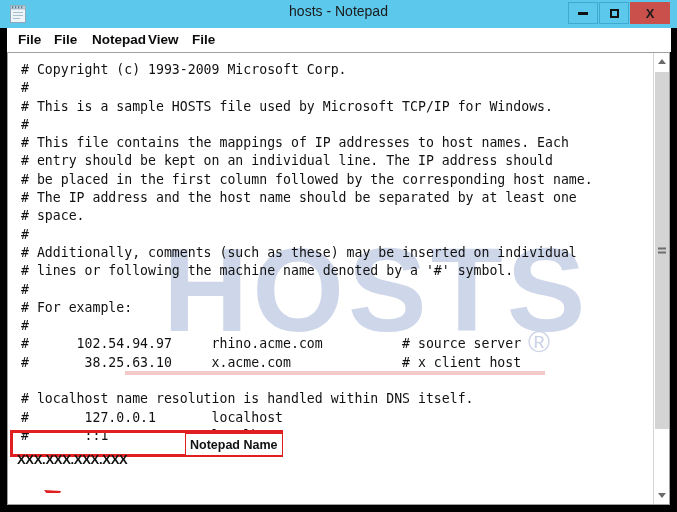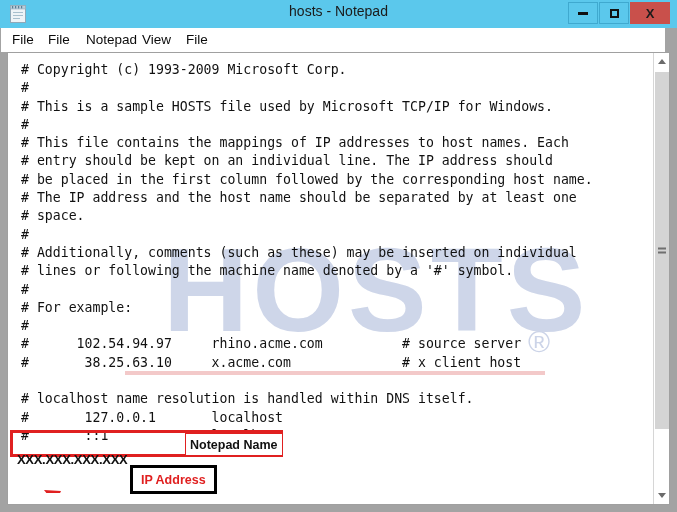--- a/index.html
+++ b/index.html
@@ -13,21 +13,21 @@
     overflow: hidden;
     font-family: "Liberation Sans", sans-serif;
   }
 
   
   #window {
     position: absolute;
     left: 0; top: 0;
     width: 677px;
     height: 512px;
-    background: #a3a3a3;        
+    background: #000000;        
     box-sizing: border-box;
   }
 
   
   #titlebar {
     position: absolute;
     left: 0; top: 0;
     width: 677px;
     height: 28px;
     background: #5bc8ec;
@@ -79,25 +79,26 @@
   .glyph-max {
     display: block;
     width: 9px; height: 9px;
     border: 2px solid #111;
     box-sizing: border-box;
   }
 
   
   #menubar {
     position: absolute;
-    left: 1px; top: 28px;
+    left: 7px; top: 28px;
     width: 663px;
     height: 24px;
     background: #ffffff;
     border-left: 1px solid #ffffff;
+    font-weight: bold;
   }
   .menu-item {
     position: absolute;
     top: 3px;
     font-size: 13.5px;
     color: #0b0b0b;
     font-family: "Liberation Sans", sans-serif;
     padding: 1px 4px;
   }
   #menu-file   { left: 6px; }
@@ -381,23 +382,20 @@
 
         <div id="anno-servername-box">
           <span id="anno-servername-label">Notepad Name</span>
         </div>
 
         <svg id="anno-arrow">
           <line x1="122" y1="101" x2="48" y2="73" stroke="#e02020" stroke-width="3"></line>
           <polygon points="36,67 53,68 47,81" fill="#e02020"></polygon>
         </svg>
 
-        <div id="anno-ip-box">
-          <span id="anno-ip-label">IP Address</span>
-        </div>
       </div>
     </div>
 
     <div id="scrollbar">
       <div id="sb-up" class="sb-arrow">
         <span class="sb-chevron"></span>
       </div>
       <div id="sb-thumb">
         <div id="sb-grip">
           <i></i>

